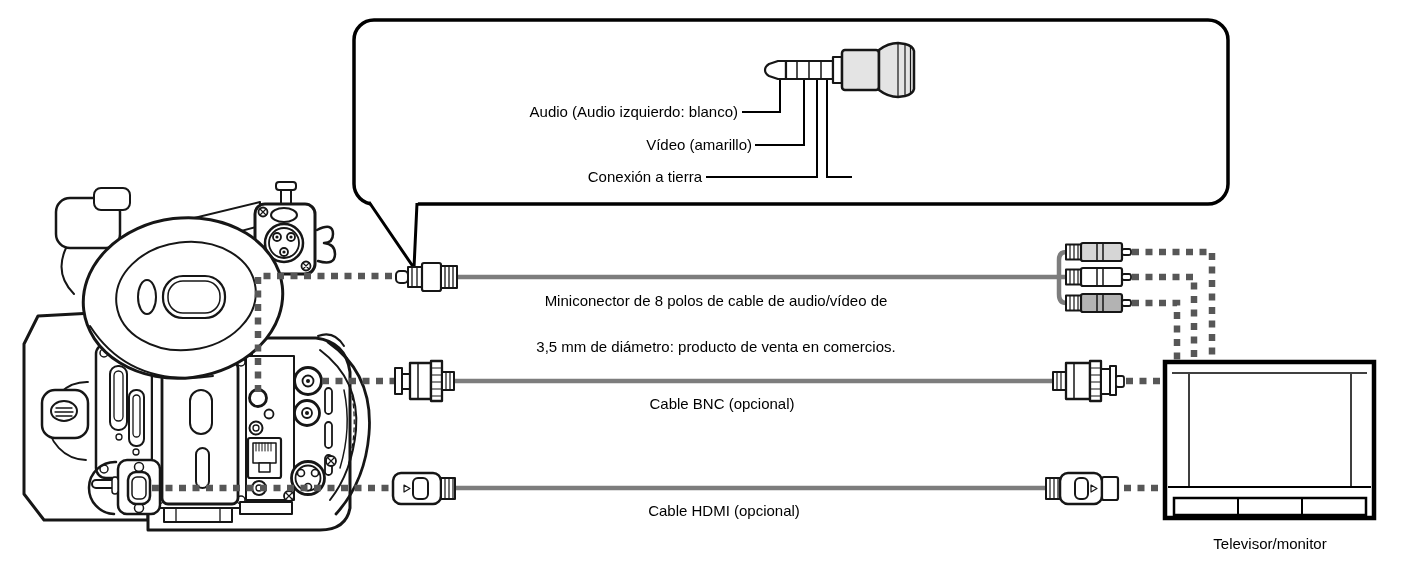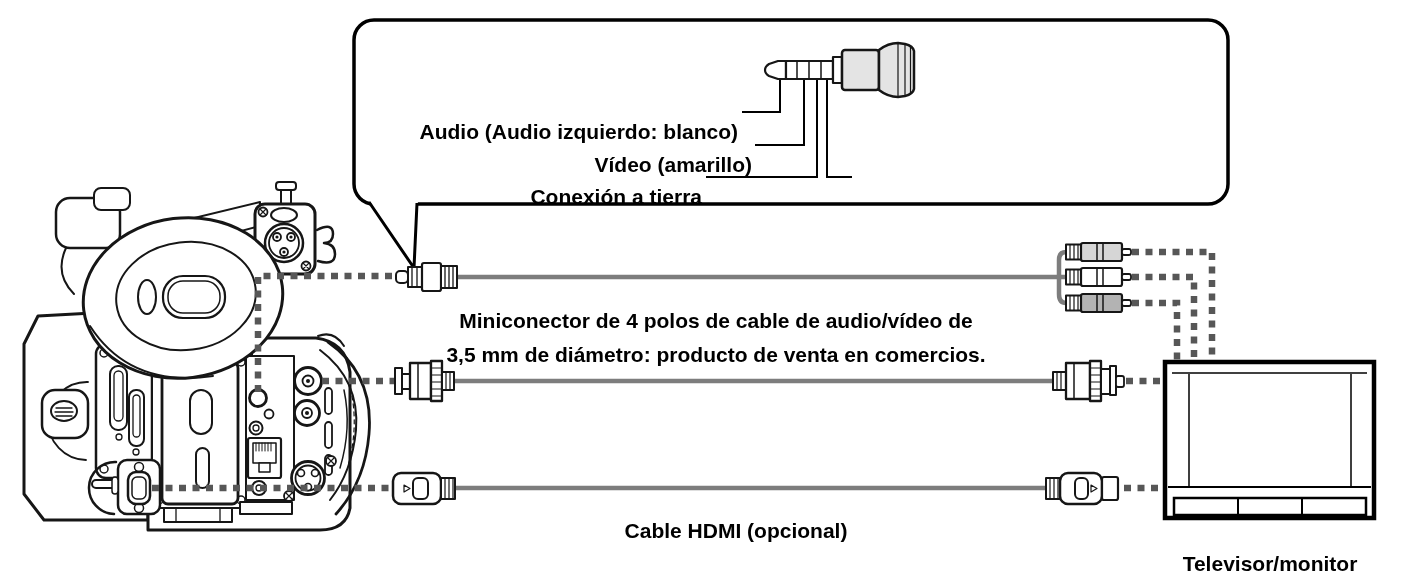--- a/index.html
+++ b/index.html
@@ -1,19 +1,19 @@
 <!DOCTYPE html>
 <html><head>
 <meta charset="utf-8">
 <style>
   html,body{margin:0;padding:0;background:#fff;}
   .stage{position:relative;width:1414px;height:588px;background:#fff;overflow:hidden;
          font-family:"Liberation Sans", sans-serif;}
   .stage svg{position:absolute;left:0;top:0;}
-  .lbl{position:absolute;font-weight:bold;font-size:21px;line-height:25px;color:#000;white-space:nowrap;margin-top:20px;}
+  .lbl{position:absolute;font-weight:normal;font-size:15px;line-height:25px;color:#000;white-space:nowrap;}
   .lbl.center{text-align:center;white-space:normal;}
   .lbl.right{text-align:right;}
 </style>
 </head>
 <body>
 
 <div class="stage">
 
 <svg width="1414" height="588" viewBox="0 0 1414 588">
 
@@ -284,19 +284,20 @@
     <path d="M1132,303 H1177 V360" stroke="#575757"></path>
     <path d="M1126,381 H1163" stroke="#575757"></path>
     <path d="M1124,488 H1163" stroke="#575757"></path>
   </g>
 </svg>
 
   <div class="lbl right" style="right:676px;top:99px;">Audio (Audio izquierdo: blanco)</div>
   <div class="lbl right" style="right:712px;top:164px;">Conexión a tierra</div>
   <div class="lbl right" style="right:662px;top:132px;">Vídeo (amarillo)</div>
 
-  <div class="lbl center" style="left:354px;width:724px;top:288px;">Miniconector de 4 polos de cable de audio/vídeo de</div>
-  <div class="lbl center" style="left:354px;width:724px;top:322px;">3,5 mm de diámetro: producto de venta en comercios.</div>
-
-  <div class="lbl center" style="left:436px;width:600px;top:498px;">Cable HDMI (opcional)</div>
+  <div class="lbl center" style="left:354px;width:724px;top:288px;">Miniconector de 8 polos de cable de audio/vídeo de</div>
+  <div class="lbl center" style="left:354px;width:724px;top:334px;">3,5 mm de diámetro: producto de venta en comercios.</div>
+
+  <div class="lbl center" style="left:422px;width:600px;top:391px;">Cable BNC (opcional)</div>
+  <div class="lbl center" style="left:424px;width:600px;top:498px;">Cable HDMI (opcional)</div>
 
   <div class="lbl center" style="left:1164px;width:212px;top:531px;">Televisor/monitor</div>
 </div>
 
 </body></html>

